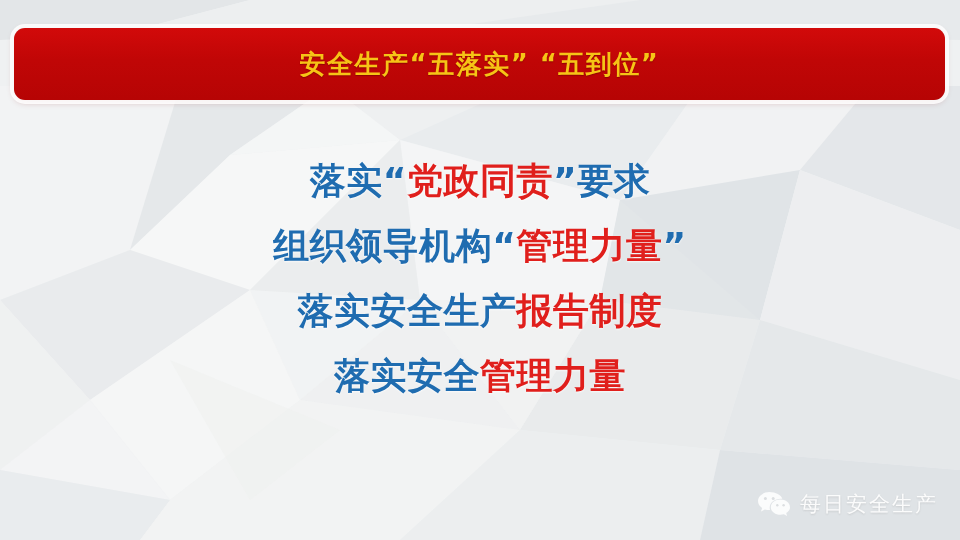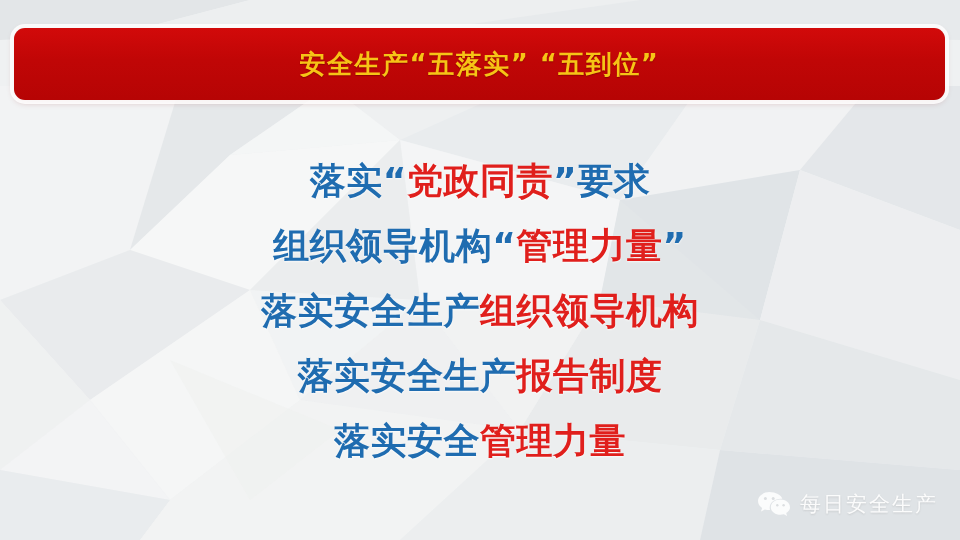--- a/index.html
+++ b/index.html
@@ -132,23 +132,20 @@
   <div id="slogans">
 
     <div class="slogan-line">
       <span class="seg-blue">落实“</span><span class="seg-red">党政同责</span><span class="seg-blue">”要求</span>
     </div>
 
     <div class="slogan-line">
       <span class="seg-blue">组织领导机构“</span><span class="seg-red">管理力量</span><span class="seg-blue">”</span>
     </div>
 
-    <div class="slogan-line">
-      <span class="seg-blue">落实安全生产</span><span class="seg-red">组织领导机构</span>
-    </div>
 
     <div class="slogan-line">
       <span class="seg-blue">落实安全生产</span><span class="seg-red">报告制度</span>
     </div>
 
     <div class="slogan-line">
       <span class="seg-blue">落实安全</span><span class="seg-red">管理力量</span>
     </div>
 
   </div>

